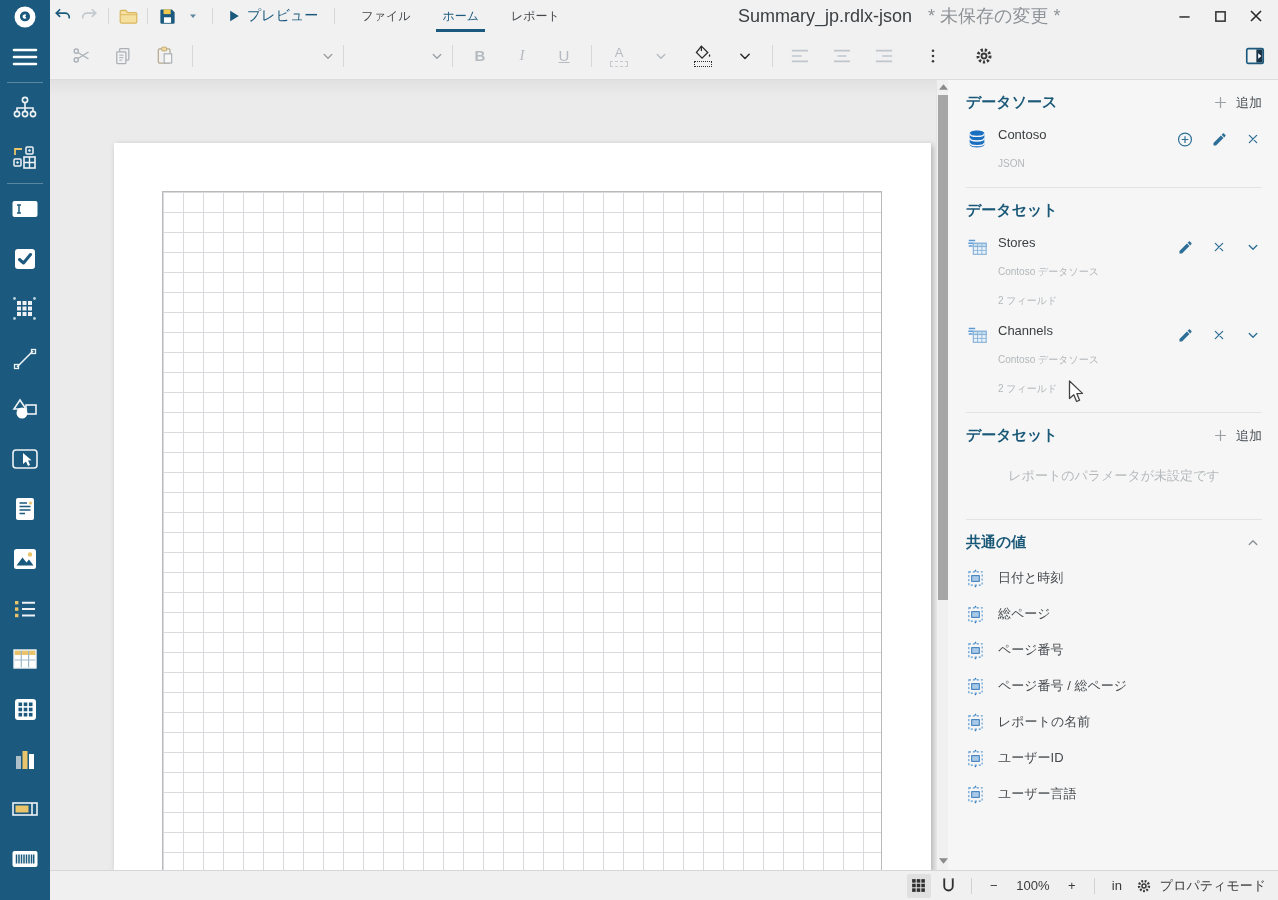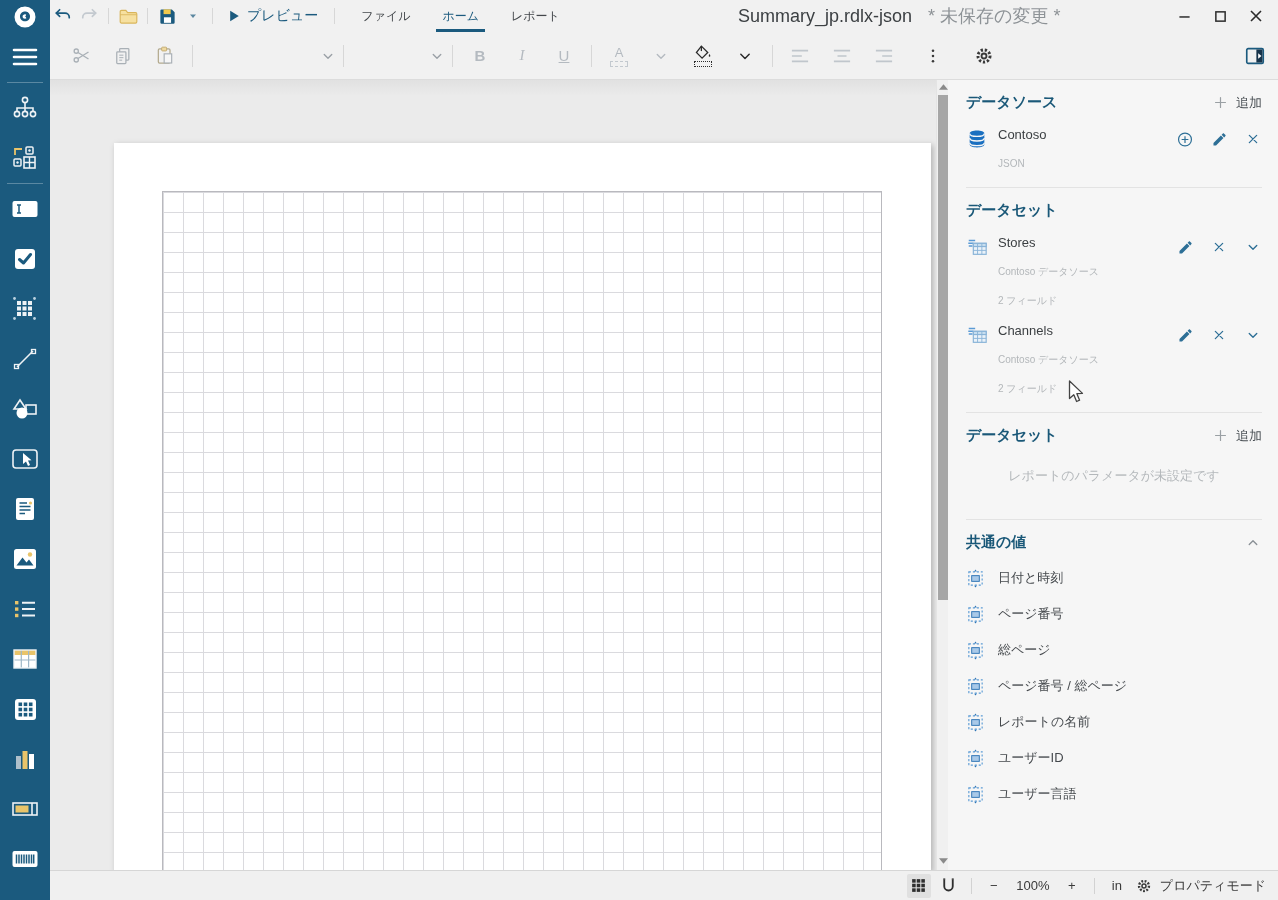--- a/index.html
+++ b/index.html
@@ -644,27 +644,27 @@
             <div class="cv-item">
               <svg width="19" height="19">
                   <use href="#fieldicon"></use>
                 </svg>
               <span>日付と時刻</span>
             </div>
             <div class="cv-item">
               <svg width="19" height="19">
                   <use href="#fieldicon"></use>
                 </svg>
-              <span>ページ番号</span>
+              <span>総ページ</span>
             </div>
             <div class="cv-item">
               <svg width="19" height="19">
                   <use href="#fieldicon"></use>
                 </svg>
-              <span>総ページ</span>
+              <span>ページ番号</span>
             </div>
             <div class="cv-item">
               <svg width="19" height="19">
                   <use href="#fieldicon"></use>
                 </svg>
               <span>ページ番号 / 総ページ</span>
             </div>
             <div class="cv-item">
               <svg width="19" height="19">
                   <use href="#fieldicon"></use>

